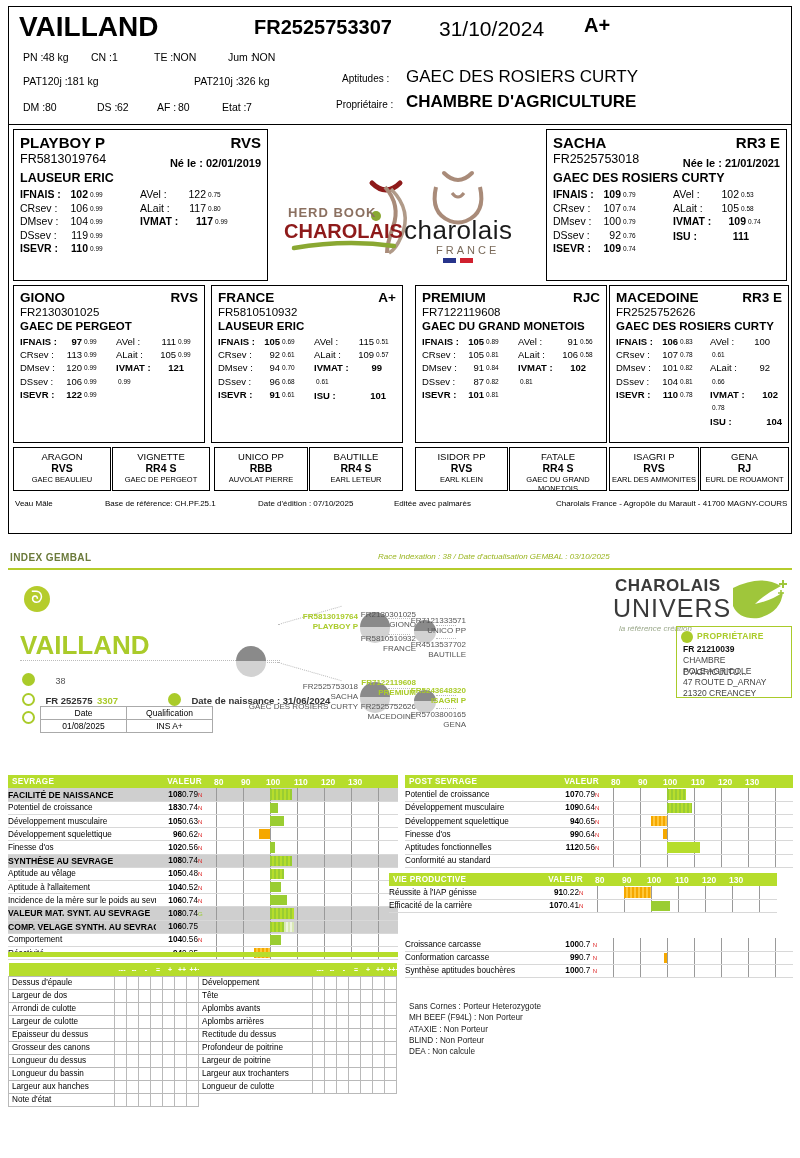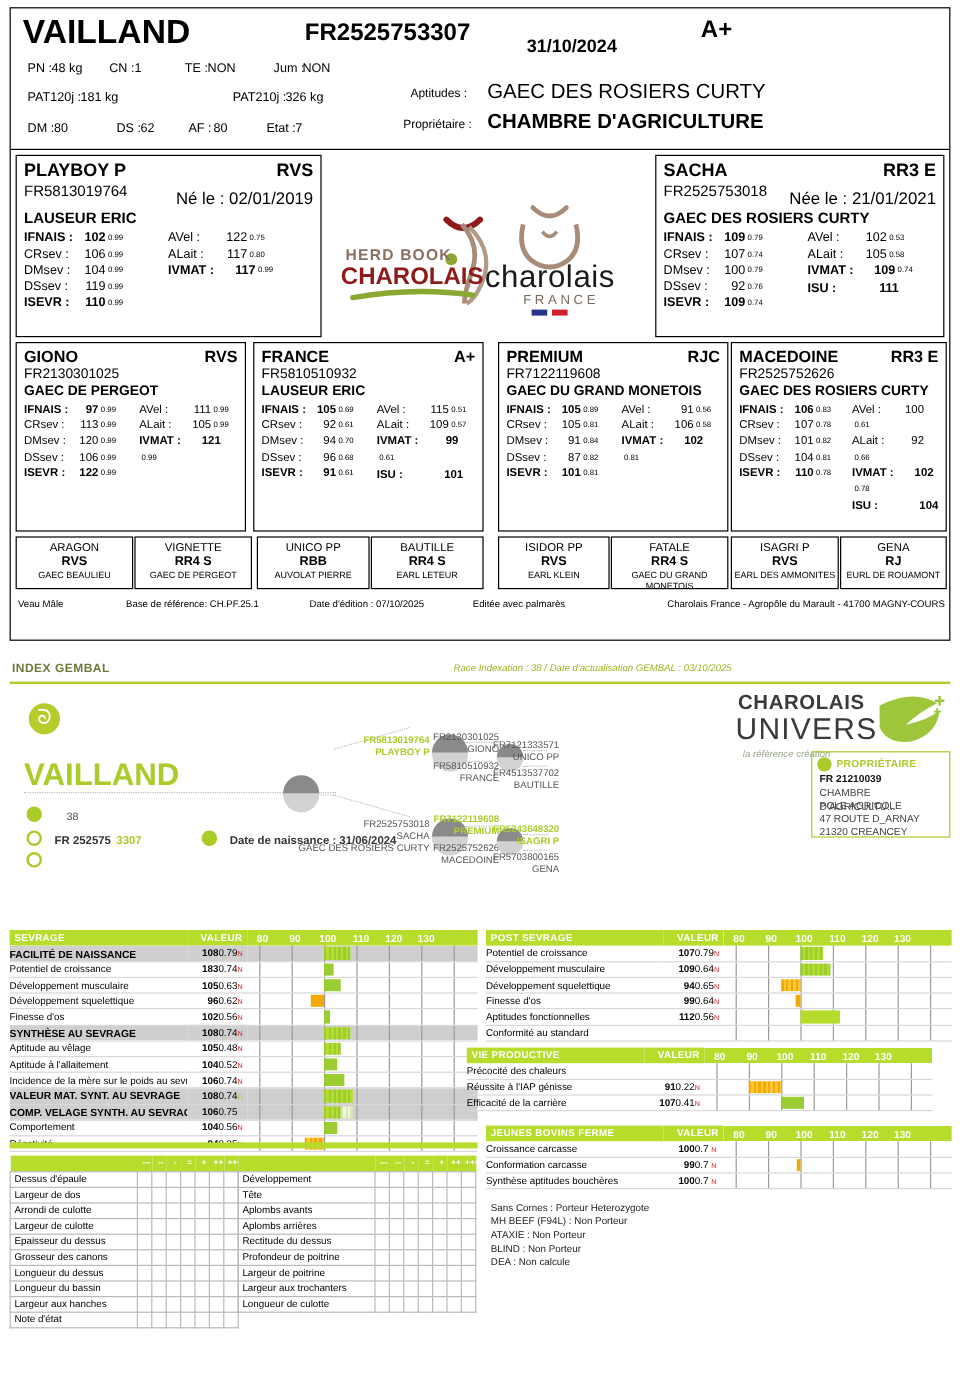--- a/index.html
+++ b/index.html
@@ -13,21 +13,21 @@
     overflow:hidden;
   }
   .page { position:relative; width:800px; height:1158px; }
 
   
   .ped-card { position:absolute; left:8px; top:6px; width:784px; height:528px; border:1px solid #000; }
 
   .hdr { position:relative; height:118px; border-bottom:1px solid #000; }
   .hdr-name { position:absolute; left:10px; top:4px; font-size:28px; font-weight:bold; letter-spacing:0px; }
   .hdr-num  { position:absolute; left:245px; top:9px; font-size:20px; font-weight:bold; }
-  .hdr-date { position:absolute; left:430px; top:10px; font-size:15px; font-weight:bold;margin-top:13px; }
+  .hdr-date { position:absolute; left:430px; top:10px; font-size:21px; font-weight:normal; }
   .hdr-qual { position:absolute; left:575px; top:7px; font-size:20px; font-weight:bold; }
 
   .hl1 { position:absolute; top:44px; left:0; width:100%; font-size:10.5px; }
   .hl1 span { position:absolute; }
   .hl2 { position:absolute; top:68px; left:0; width:100%; font-size:10.5px; }
   .hl2 span { position:absolute; }
   .hl3 { position:absolute; top:94px; left:0; width:100%; font-size:10.5px; }
   .hl3 span { position:absolute; }
 
   .lab-nais { position:absolute; left:333px; top:66px; font-size:10px; }
@@ -38,21 +38,21 @@
   
   .prow { position:relative; height:160px; }
   .pbox { position:absolute; border:1px solid #000; top:4px; height:152px; padding:4px 6px; }
   .pbox.sire { left:4px; width:255px; }
   .pbox.dam  { right:4px; width:241px; }
 
   .bx-name { font-size:15px; font-weight:bold; float:left; }
   .bx-code { font-size:15px; font-weight:bold; float:right; }
   .bx-clear { clear:both; height:0; }
   .bx-id { font-size:12.5px; float:left; margin-top:1px;}
-  .bx-born { font-size:14px; float:right; margin-top:6px;}
+  .bx-born { font-size:11px; float:right; margin-top:6px;font-weight:bold;}
   .bx-owner { font-size:12.5px; font-weight:bold; margin-top:2px; }
 
   .idx { margin-top:3px; position:relative; font-size:10.5px; line-height:13.6px; }
   .idx .c1 { display:inline-block; width:42px; }
   .idx .c1b { display:inline-block; width:42px; font-weight:bold; }
   .idx .v  { display:inline-block; width:26px; text-align:right; }
   .idx .vb { display:inline-block; width:26px; text-align:right; font-weight:bold; }
   .idx .r  { font-size:6.5px; display:inline-block; width:20px; padding-left:2px; vertical-align:1px;}
   .idx .col2 { position:absolute; left:120px; top:0; }
   .idx .col2 .c1 { width:40px; }
@@ -436,20 +436,32 @@
       <span style="font-size:9.5px;font-weight:bold;color:#aacb2a;">3307</span>
     </div>
     <div style="position:absolute;left:160px;top:142px;">
       <span class="gem-dot fill" style="position:relative;display:inline-block;top:2px;"></span>
       <span style="font-size:9.5px;margin-left:6px;font-weight:bold;color:#333;">Date de naissance : 31/06/2024</span>
     </div>
     <div style="position:absolute;left:14px;top:162px;">
       <span class="gem-dot" style="position:relative;display:inline-block;"></span>
     </div>
 
+    <table class="gem-tbl">
+      <tbody>
+          <tr>
+        <th style="width:86px">Date</th>
+        <th style="width:86px">Qualification</th>
+      </tr>
+      <tr>
+        <td>01/08/2025</td>
+        <td>INS A+</td>
+      </tr>
+    </tbody>
+      </table>
 
     <div class="tree">
       <div class="conn" style="left:48px;top:84px;width:42px;"></div>
       <div class="conn" style="left:90px;top:46px;width:66px;transform:rotate(-16deg);transform-origin:left center;"></div>
       <div class="conn" style="left:90px;top:84px;width:66px;transform:rotate(16deg);transform-origin:left center;"></div>
 
       <div class="node" style="left:48px;top:68px;">
           <div class="top"></div>
           <div class="bot"></div>
         </div>
@@ -1153,36 +1165,20 @@
         <td class="barcell">
           <div style="position:absolute;left:8px;top:2px;font-size:8.5px;font-weight:bold;color:#fff">80</div>
           <div style="position:absolute;left:35px;top:2px;font-size:8.5px;font-weight:bold;color:#fff">90</div>
           <div style="position:absolute;left:60px;top:2px;font-size:8.5px;font-weight:bold;color:#fff">100</div>
           <div style="position:absolute;left:88px;top:2px;font-size:8.5px;font-weight:bold;color:#fff">110</div>
           <div style="position:absolute;left:115px;top:2px;font-size:8.5px;font-weight:bold;color:#fff">120</div>
           <div style="position:absolute;left:142px;top:2px;font-size:8.5px;font-weight:bold;color:#fff">130</div>
         </td>
       </tr>
       <tr class="rowline">
-        <td class="name">Précocité des chaleurs</td>
-        <td class="num"></td>
-        <td class="acc"></td>
-        <td class="barcell">
-          <div class="grid">
-                <div class="gline" style="left:10px"></div>
-                <div class="gline" style="left:37px"></div>
-                <div class="gline" style="left:64px"></div>
-                <div class="gline" style="left:91px"></div>
-                <div class="gline" style="left:118px"></div>
-                <div class="gline" style="left:145px"></div>
-                <div class="gline" style="left:172px"></div>
-              </div>
-        </td>
-      </tr>
-      <tr class="rowline">
         <td class="name">Réussite à l'IAP génisse</td>
         <td class="num">91</td>
         <td class="acc"><span>0.22</span><sub>N</sub></td>
         <td class="barcell">
           <div class="grid">
                 <div class="gline" style="left:10px"></div>
                 <div class="gline" style="left:37px"></div>
                 <div class="gline" style="left:64px"></div>
                 <div class="gline" style="left:91px"></div>
                 <div class="gline" style="left:118px"></div>
@@ -1215,32 +1211,20 @@
 
   <div class="tblock" style="left:405px;top:938px;width:388px;">
     <table class="ix" style="width:388px">
       <colgroup>
           <col style="width:148px">
           <col style="width:26px">
           <col style="width:24px">
           <col style="width:190px">
         </colgroup>
       <tbody>
-          <tr class="hrow">
-        <td class="lbl">JEUNES BOVINS FERME</td>
-        <td class="val" colspan="2">VALEUR</td>
-        <td class="barcell">
-          <div style="position:absolute;left:8px;top:2px;font-size:8.5px;font-weight:bold;color:#fff">80</div>
-          <div style="position:absolute;left:35px;top:2px;font-size:8.5px;font-weight:bold;color:#fff">90</div>
-          <div style="position:absolute;left:60px;top:2px;font-size:8.5px;font-weight:bold;color:#fff">100</div>
-          <div style="position:absolute;left:88px;top:2px;font-size:8.5px;font-weight:bold;color:#fff">110</div>
-          <div style="position:absolute;left:115px;top:2px;font-size:8.5px;font-weight:bold;color:#fff">120</div>
-          <div style="position:absolute;left:142px;top:2px;font-size:8.5px;font-weight:bold;color:#fff">130</div>
-        </td>
-      </tr>
       <tr class="rowline">
         <td class="name">Croissance carcasse</td>
         <td class="num">100</td>
         <td class="acc"><span>0.7</span> <sub>N</sub></td>
         <td class="barcell">
           <div class="grid">
                 <div class="gline" style="left:10px"></div>
                 <div class="gline" style="left:37px"></div>
                 <div class="gline" style="left:64px"></div>
                 <div class="gline" style="left:91px"></div>

